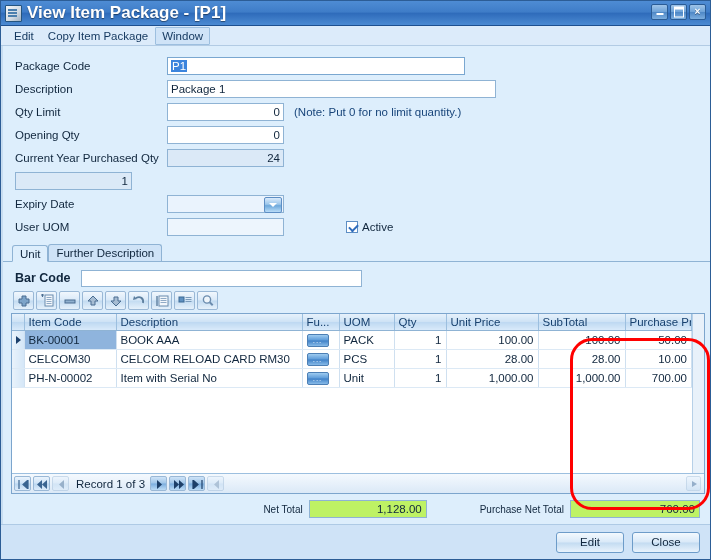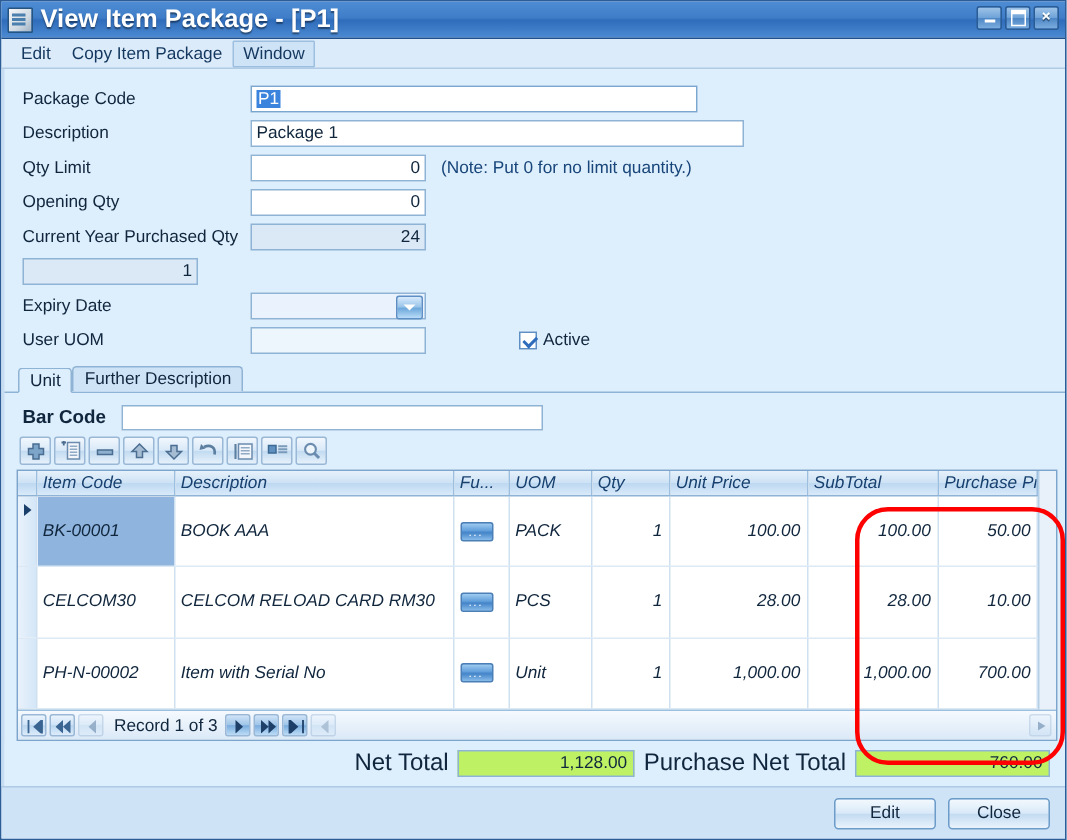--- a/index.html
+++ b/index.html
@@ -147,21 +147,21 @@
   }
   .gbtn svg{position:absolute;left:2px;top:1px;}
   
   .gridwrap{
     margin:0 0 0 8px;width:694px;
     border:1px solid #7ca5cd;background:#ffffff;
     box-sizing:border-box;flex:1;display:flex;flex-direction:column;
     position:relative;overflow:hidden;
   }
   .grid-scroll{display:flex;flex:1;min-height:0;}
-  .grid-main{flex:1;display:flex;min-width:0;font-style:italic;}
+  .grid-main{flex:1;display:flex;flex-direction:column;min-width:0;}
   table.grid{border-collapse:collapse;width:100%;table-layout:fixed;font-size:11.5px;}
   table.grid th{
     background:linear-gradient(to bottom,#e6f1fb 0%,#cde2f5 50%,#bdd8f1 51%,#d9eafa 100%);
     border-right:1px solid #9cbfdf;border-bottom:1px solid #8fb3d4;
     color:#17406e;font-weight:normal;text-align:left;
     height:16px;padding:0 4px;white-space:nowrap;overflow:hidden;
   }
   table.grid td{
     border-right:1px solid #cfe0f0;border-bottom:1px solid #dce9f5;
     height:18px;padding:0 4px;color:#10263d;white-space:nowrap;overflow:hidden;
@@ -210,21 +210,21 @@
   .nav-right:after{
     content:"";position:absolute;left:5px;top:4px;
     border-top:3.5px solid transparent;border-bottom:3.5px solid transparent;
     border-left:5px solid #456f9c;
   }
   
   .totals{
     height:30px;min-height:30px;display:flex;align-items:center;justify-content:flex-end;
     padding-right:10px;gap:6px;background:#ddeefc;
   }
-  .tlabel{font-size:16px;color:#10263d;}
+  .tlabel{font-size:10px;color:#10263d;margin-left:47px;}
   .tinp{
     width:118px;height:18px;box-sizing:border-box;text-align:right;
     border:1px solid #8fb3d4;background:#bef264;color:#10263d;
     font-family:"Liberation Sans",sans-serif;font-size:11.5px;padding:0 4px;outline:none;
   }
   .tinp.wide2{width:130px;}
   
   .footer{
     height:34px;min-height:34px;
     background:#cfe3f7;border-top:1px solid #aecae5;

